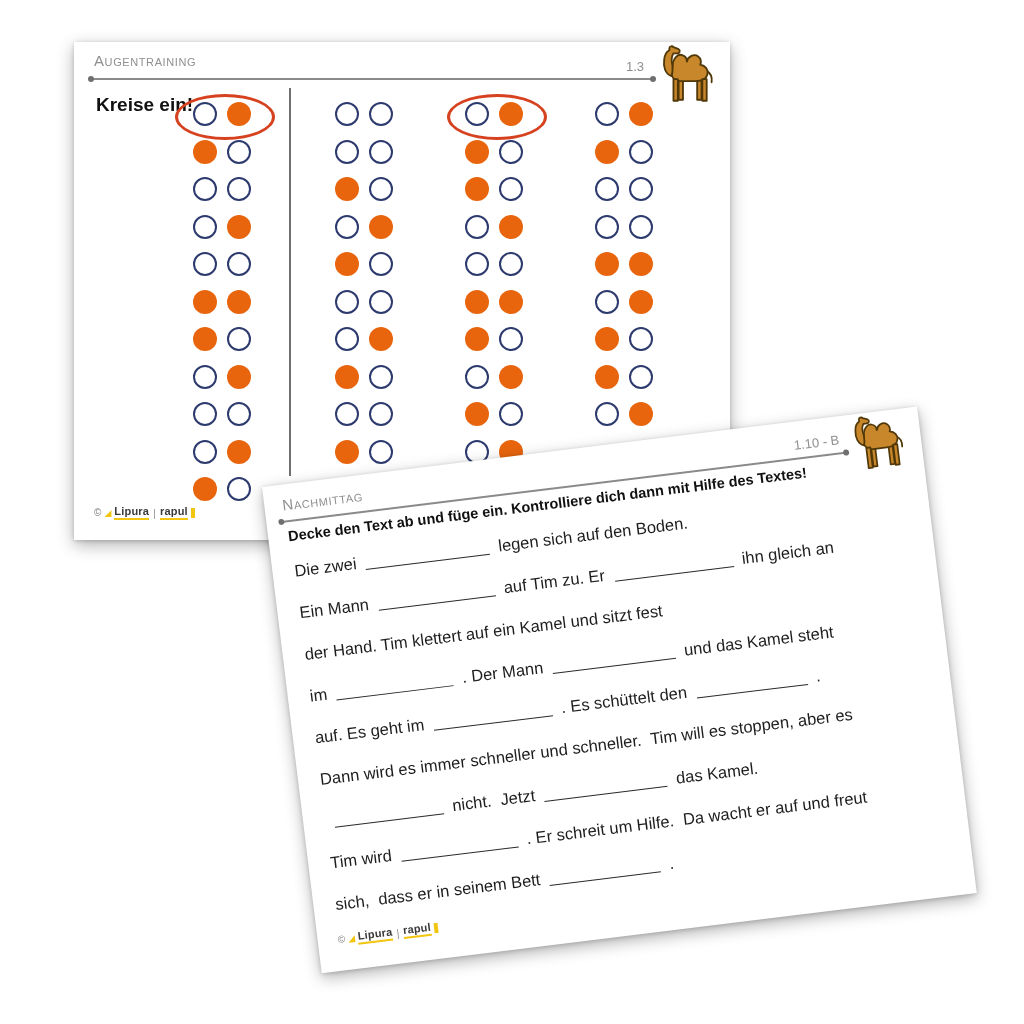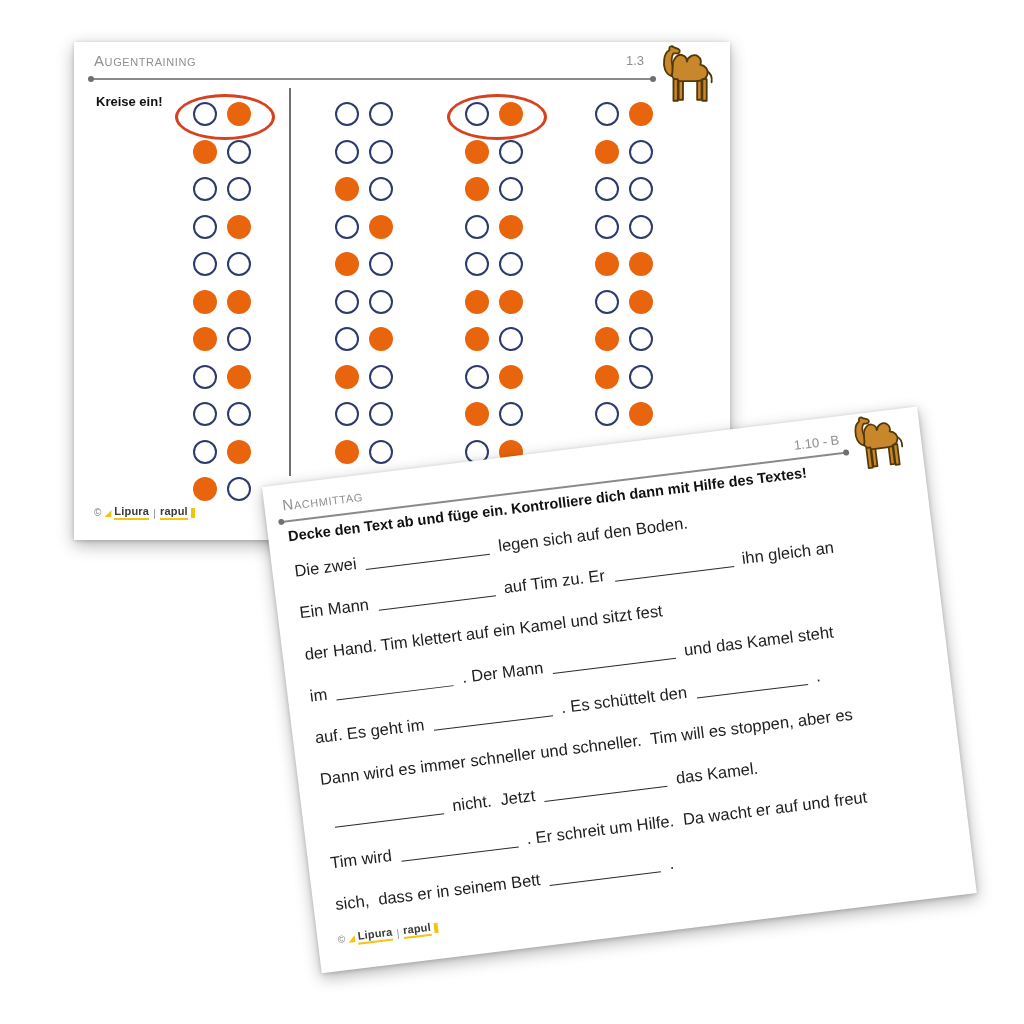--- a/index.html
+++ b/index.html
@@ -53,35 +53,35 @@
 </head>
 <body>
 
 <div id="canvas">
 
   <div class="sheet" id="sheet1">
     <div class="sheet-title" style="left:20px;top:10px;">Augentraining</div>
     <div class="rule-line" style="left:17px;top:36px;width:563px;"></div>
     <span class="rule-dot" style="left:14px;top:34px;"></span>
     <span class="rule-dot" style="left:576px;top:34px;"></span>
-    <div class="sheet-code" style="left:552px;top:11px;">1.3</div>
+    <div class="sheet-code" style="left:552px;top:17px;">1.3</div>
 
     <svg class="camel" style="left:584px;top:2px;" width="66" height="62" viewBox="0 0 64 58">
       <g fill="#c8872b" stroke="#503808" stroke-width="1.8" stroke-linejoin="round" stroke-linecap="round">
         <path d="M47 25 q6 3 5 11" fill="none"></path>
         <rect x="20" y="32" width="4.2" height="21"></rect>
         <rect x="38" y="32" width="4.2" height="21"></rect>
         <path d="M14 22 C14 12 20 8 24 10 C27 11 28 14 28 16 C29 11 35 8 39 11 C42 13 42 17 41 19 C46 20 49 24 48 28 C47 33 42 35 36 35 L22 35 C16 35 13 31 13 27 Z"></path>
         <rect x="15" y="33" width="4.2" height="21"></rect>
         <rect x="43" y="33" width="4.2" height="21"></rect>
         <path d="M13 30 C7 28 5 21 6 14 C6.5 9 9 6 11 5 L11 3 C11 1 14 0.5 15 2 L20 4 C22 5 21 8 19 8 L15 8 C13 11 13 16 14 20 L14 26 Z"></path>
       </g>
     </svg>
 
-    <div class="bold-instr" style="left:22px;top:52px;font-size:13px;">Kreise ein!</div>
+    <div class="bold-instr" style="left:22px;top:52px;font-size:19px;">Kreise ein!</div>
 
     <div class="divider" style="left:215px;top:46px;height:388px;"></div>
 
     <div id="circle-grid">
         <div class="circle-col" style="left: 119px; top: 60px;">
           <div class="pair circled">
             <span class="dot-circle dot-empty"></span>
             <span class="dot-circle dot-filled"></span>
           </div>
           <div class="pair">

